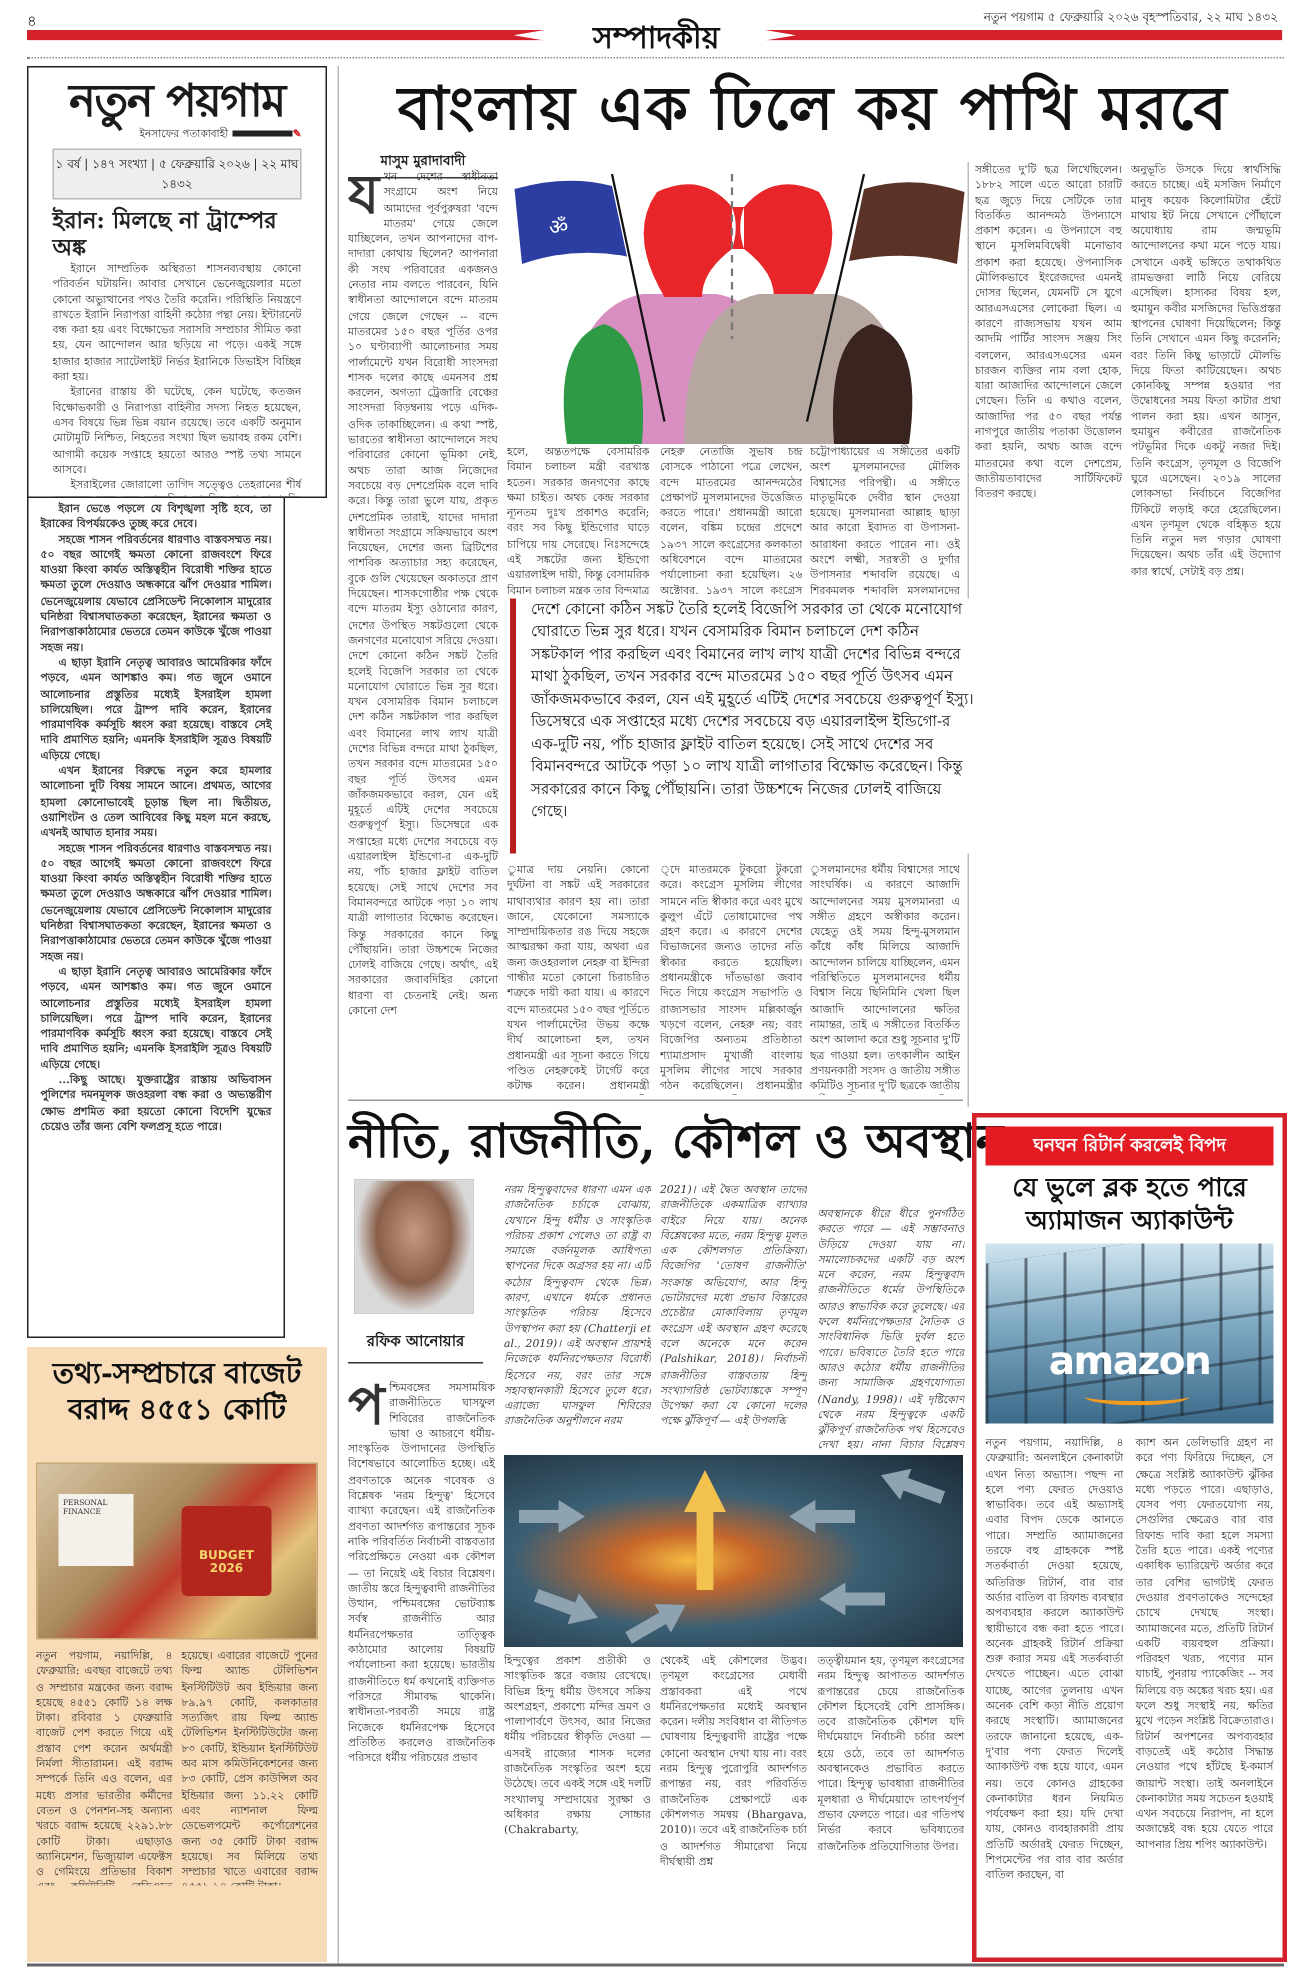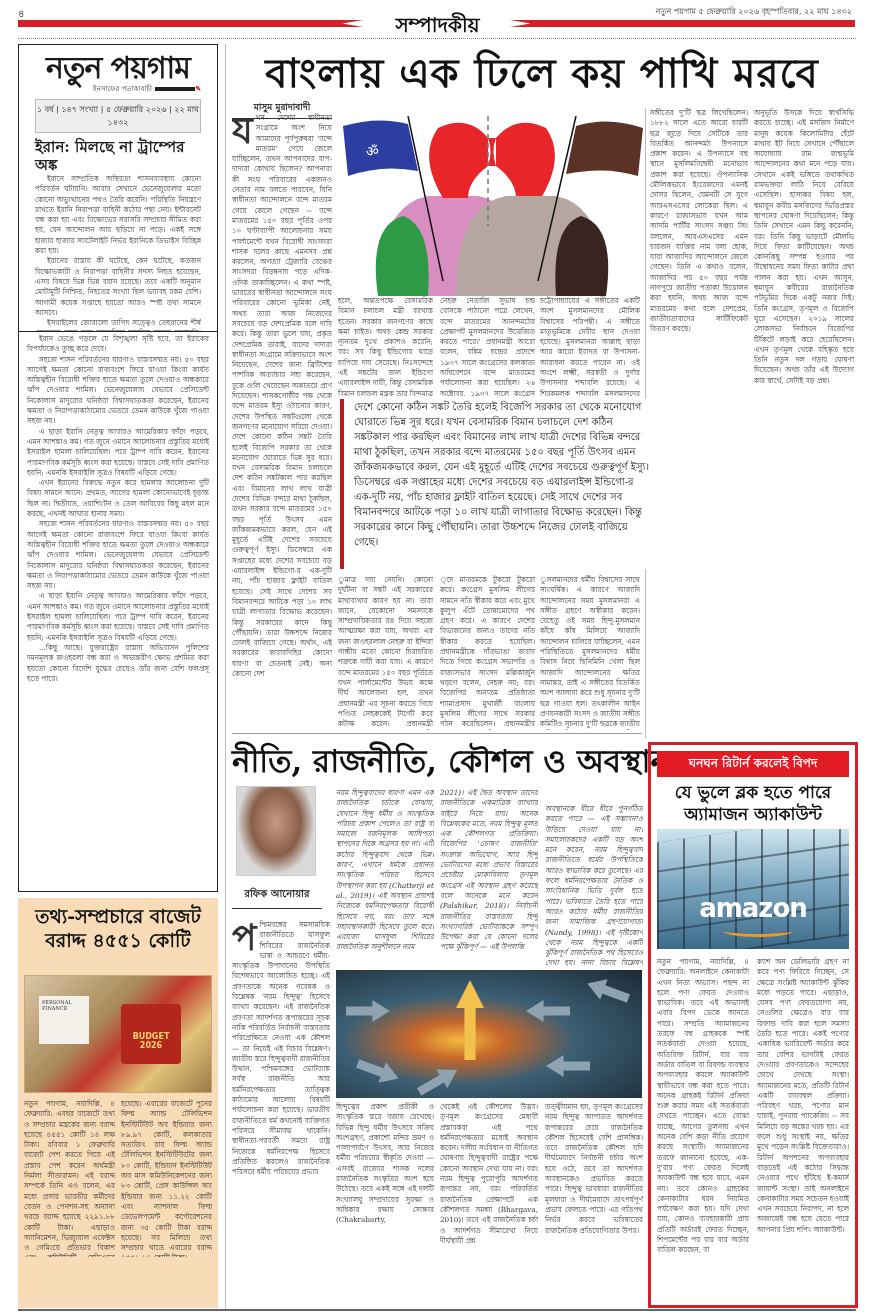--- a/index.html
+++ b/index.html
@@ -7,21 +7,21 @@
   .abs { position: absolute; }
   .pagenum { left: 18px; top: 6px; font-size: 10px; color: #222; }
   .topbar-left { left: 18px; top: 20px; width: 345px; height: 7px; background: #d4202a; clip-path: polygon(0 0,100% 0,94% 50%,100% 100%,0 100%); }
   .topbar-right { left: 510px; top: 20px; width: 345px; height: 7px; background: #d4202a; clip-path: polygon(0 0,100% 0,100% 100%,0 100%,6% 50%); }
   .section-title { left: 365px; top: 10px; width: 145px; text-align: center; font-size: 20px; font-weight: bold; color: #111; }
   .dateline { right: 18px; top: 5px; font-size: 8px; color: #333; }
   .dotline { left: 18px; top: 38px; width: 838px; border-top: 1px dotted #888; }
 
   
   .leftbox { left: 18px; top: 44px; width: 200px; height: 288px; border: 1.5px solid #222; padding: 6px 16px; overflow: hidden; }
-  .leftbox-lower { left: 18px; top: 332px; width: 200px; height: 560px; border: 1.5px solid #222; border-top: none; padding: 0 8px; overflow: hidden; }
+  .leftbox-lower { left: 18px; top: 332px; width: 172px; height: 560px; border: 1.5px solid #222; border-top: none; padding: 0 8px; overflow: hidden; font-weight: bold; }
   .masthead { text-align: center; font-size: 30px; font-weight: bold; color: #1a1a1a; letter-spacing: -1px; line-height: 34px; }
   .mast-sub { font-size: 7px; text-align: right; color: #333; margin-top: -2px; }
   .mast-sub span.bar { display: inline-block; width: 40px; height: 4px; background: #222; vertical-align: middle; margin-left: 3px; }
   .mast-sub span.pen { color: #d4202a; font-weight: bold; }
   .issue { margin-top: 4px; background: #eee; border: 1px solid #bbb; font-size: 8px; text-align: center; padding: 3px 0; }
   .lead-head { margin-top: 5px; font-size: 15px; font-weight: bold; line-height: 18px; }
   .bodytext { font-size: 7.2px; line-height: 10.3px; text-align: justify; color: #333; }
   .bodytext p { text-indent: 12px; }
 
   

